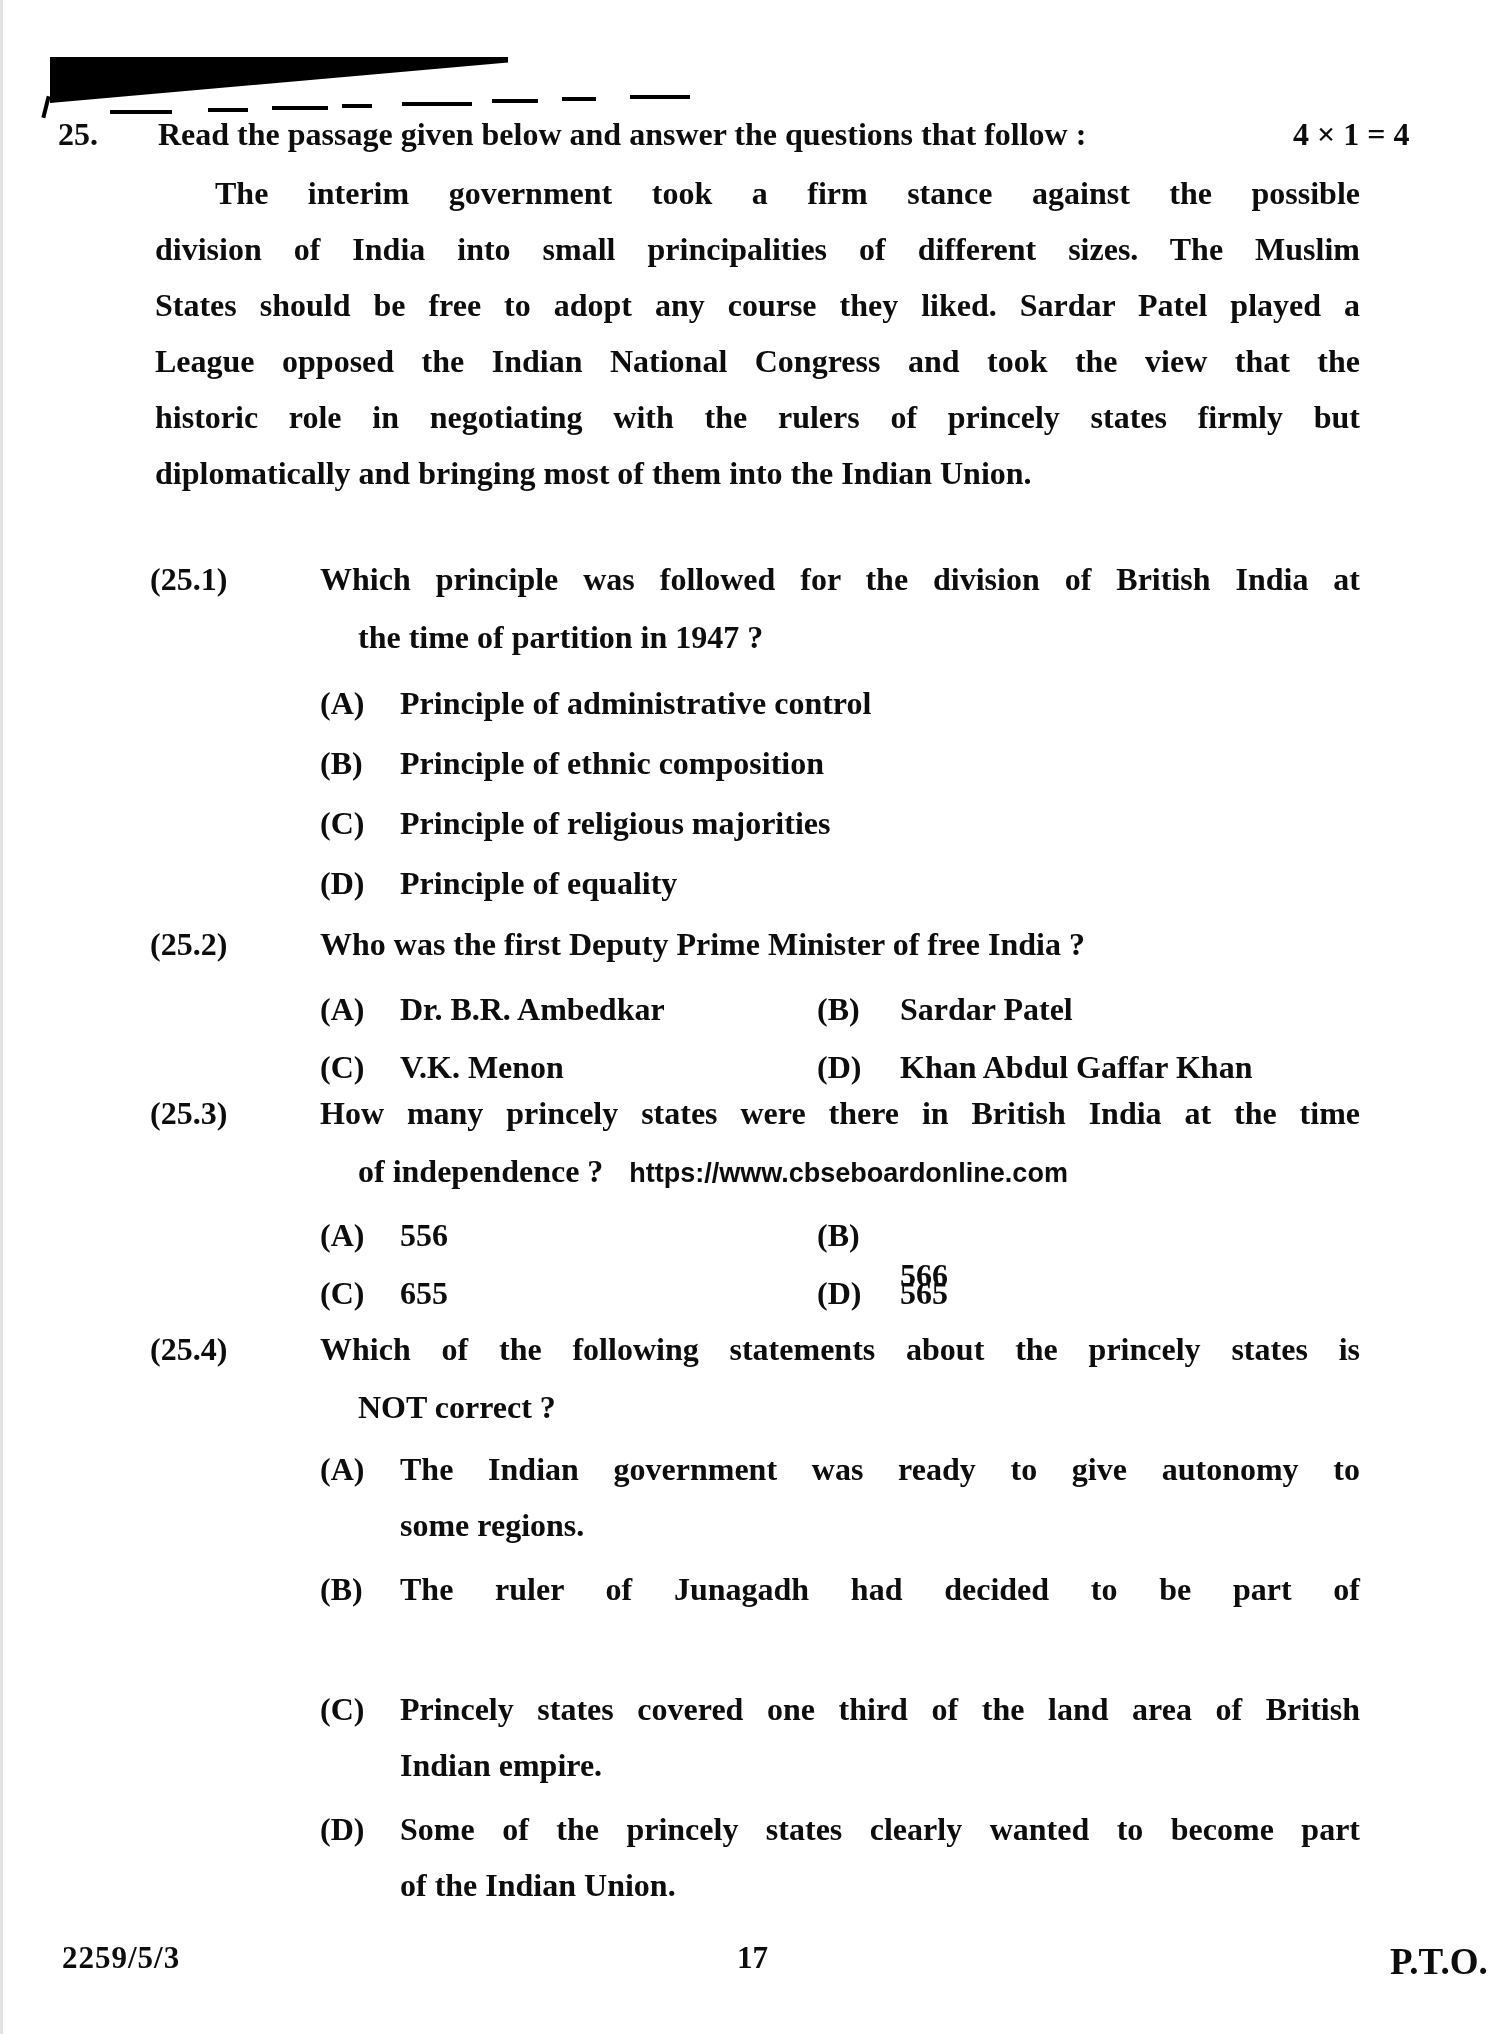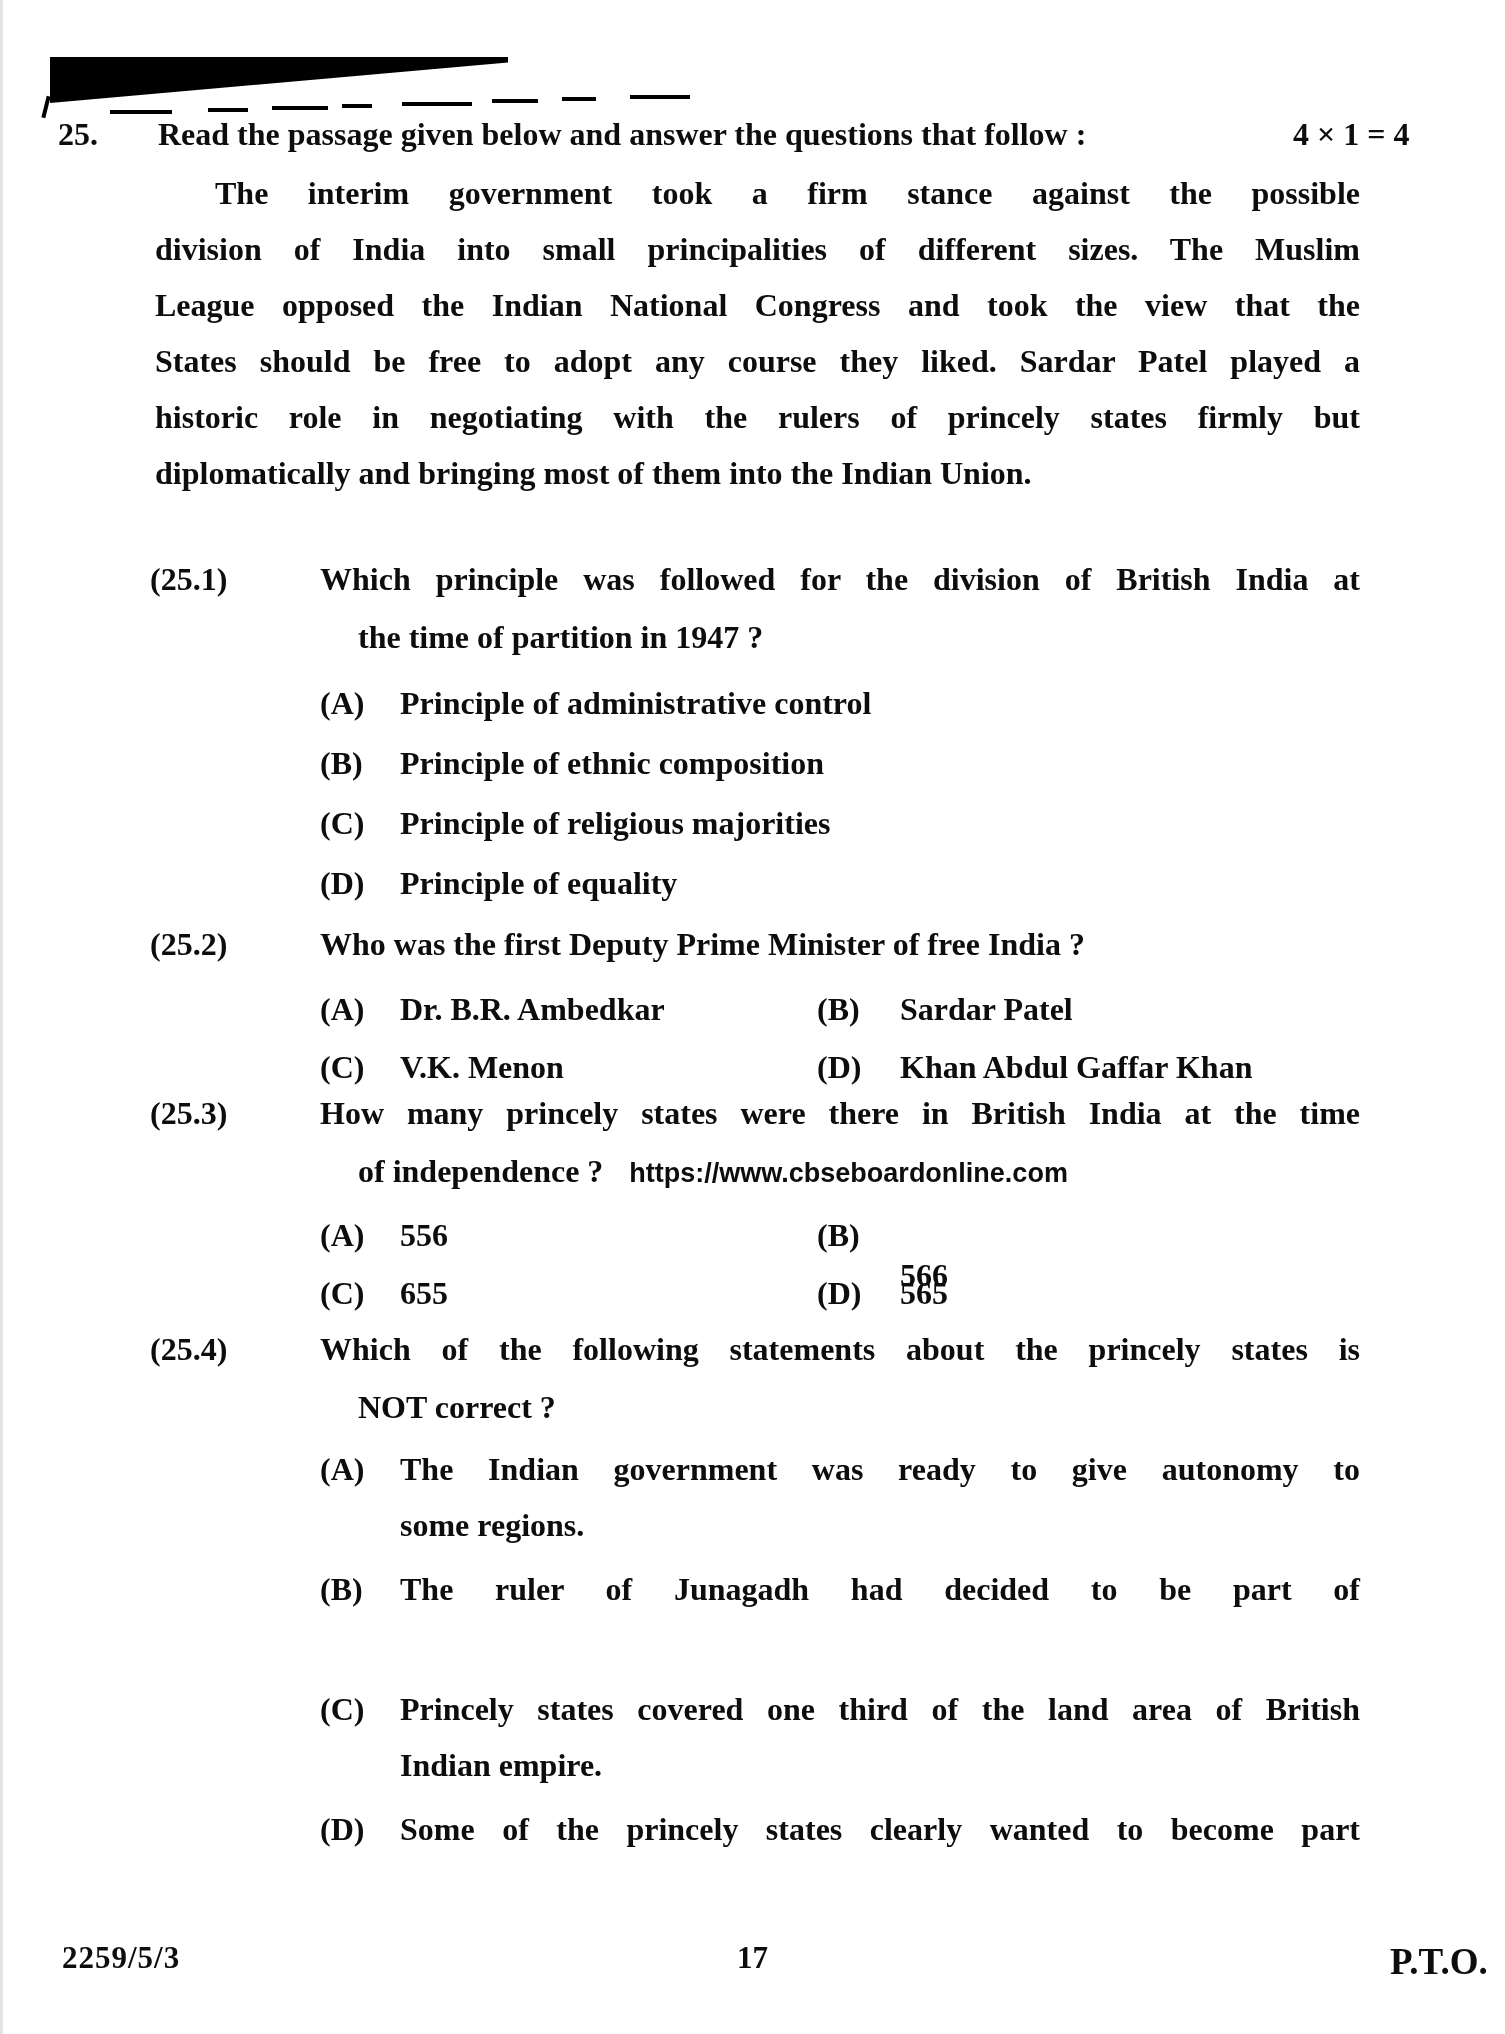--- a/index.html
+++ b/index.html
@@ -75,22 +75,22 @@
     <i style="left:520px;top:9px;width:60px;"></i>
   </div>
 
   <div class="abs t nw hnum">25.</div>
   <div class="abs t nw htext">Read the passage given below and answer the questions that follow :</div>
   <div class="abs t nw hmarks">4 × 1 = 4</div>
 
   <div class="abs passage">
     <div class="pl first">The interim government took a firm stance against the possible</div>
     <div class="pl">division of India into small principalities of different sizes. The Muslim</div>
+    <div class="pl">States should be free to adopt any course they liked. Sardar Patel played a</div>
     <div class="pl">League opposed the Indian National Congress and took the view that the</div>
-    <div class="pl">States should be free to adopt any course they liked. Sardar Patel played a</div>
     <div class="pl">historic role in negotiating with the rulers of princely states firmly but</div>
     <div class="pl last">diplomatically and bringing most of them into the Indian Union.</div>
   </div>
 
   <div class="abs qnum nw" style="left:150px;top:550px;">(25.1)</div>
   <div class="abs stem2" style="left:320px;top:550px;">
     <span class="j">Which principle was followed for the division of British India at</span>
     <span class="l">the time of partition in 1947 ?</span>
   </div>
   <div class="abs optlist" style="left:320px;top:673px;">
@@ -152,19 +152,20 @@
 
   <div class="cell" style="left:320px;top:1692px;">(C)</div>
   <div class="abs opt2" style="left:400px;top:1681px;">
     <span class="j">Princely states covered one third of the land area of British</span>
     <span class="l">Indian empire.</span>
   </div>
 
   <div class="cell" style="left:320px;top:1812px;">(D)</div>
   <div class="abs opt2" style="left:400px;top:1801px;">
     <span class="j">Some of the princely states clearly wanted to become part</span>
+    <span class="l">of the Indian Union.</span>
   </div>
 
   <div class="abs nw f-code">2259/5/3</div>
   <div class="abs f-page">17</div>
   <div class="abs nw f-pto">P.T.O.</div>
 
 </div>
 
 </body></html>

